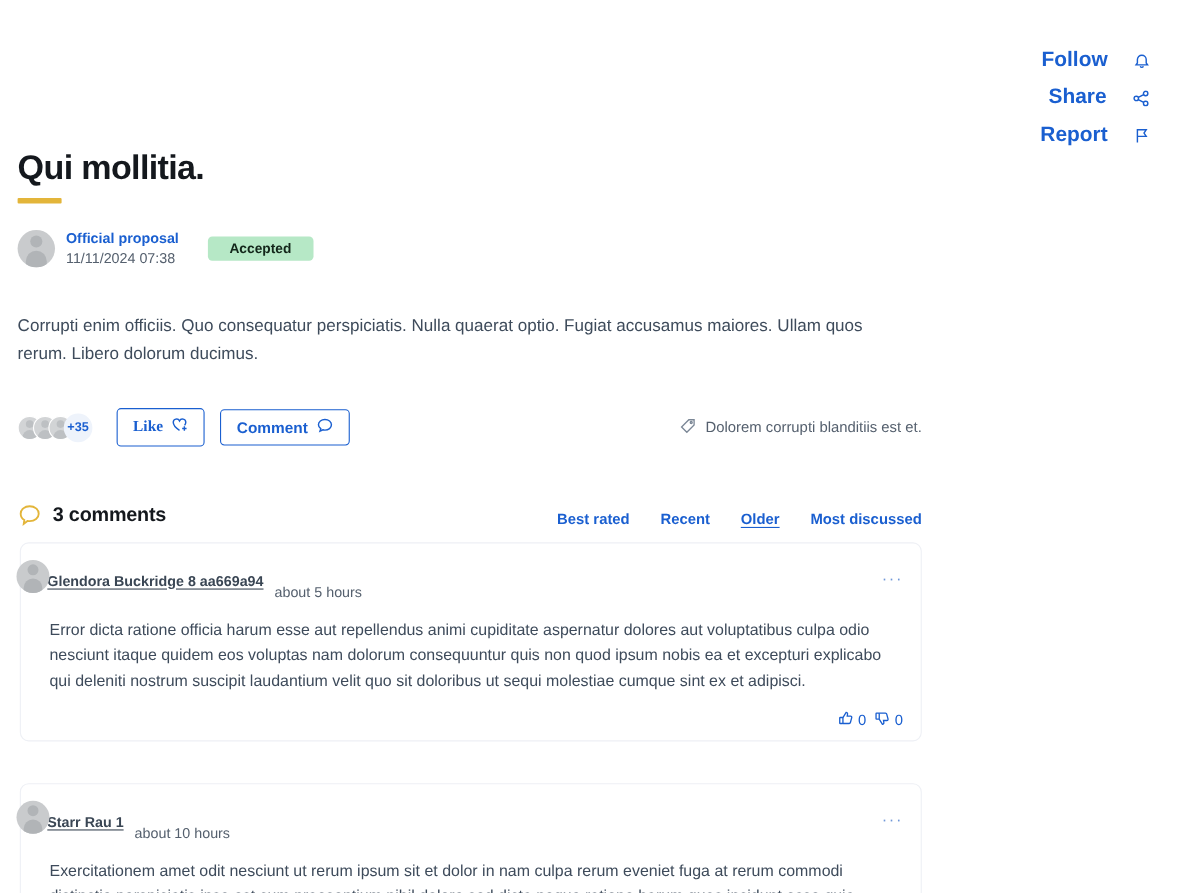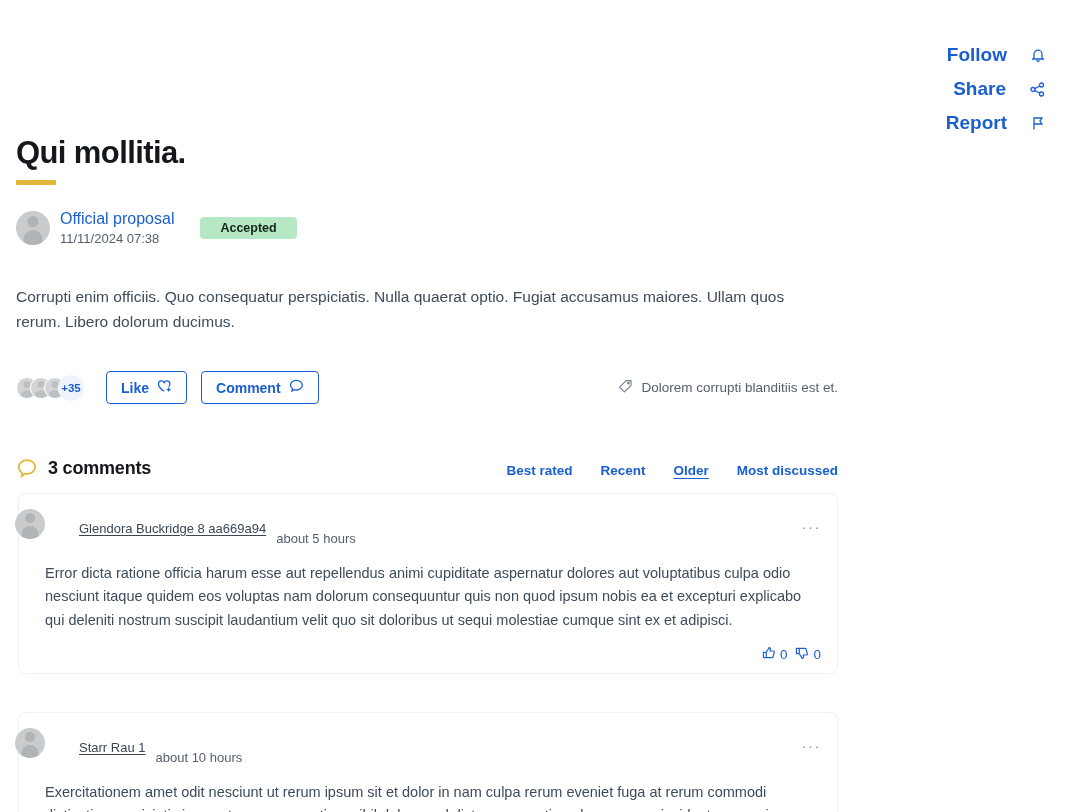--- a/index.html
+++ b/index.html
@@ -105,22 +105,22 @@
     content: "";
     position: absolute;
     left: 50%; top: 19px;
     transform: translateX(-50%);
     width: 19px; height: 17px;
     border-radius: 10px 10px 0 0;
     background: #b1b4b7;
   }
   .author-meta { line-height: 1.35; }
   .author-name {
-    font-size: 16px;
-    font-weight: normal;
+    font-size: 13px;
+    font-weight: bold;
     color: #1a5fd0;
     cursor: pointer;
   }
   .author-date {
     font-size: 13px;
     color: #55606e;
   }
   .badge-accepted {
     margin-left: 16px;
     background: #b6e8c6;
@@ -201,21 +201,21 @@
     border: 1.5px solid #1a5fd0;
     border-radius: 4px;
     color: #1a5fd0;
     background: #ffffff;
     font-size: 14px;
     font-weight: bold;
     padding: 7px 14px;
     cursor: pointer;
     font-family: "Liberation Sans", sans-serif;
   }
-  .btn-like { margin-left: 22px; }
+  .btn-like { margin-left: 22px; font-family: Liberation Serif, serif; }
   .btn-comment { margin-left: 14px; }
   .tagline {
     margin-left: auto;
     display: flex;
     align-items: center;
     gap: 8px;
     font-size: 13.5px;
     color: #55606e;
   }
 
@@ -288,26 +288,25 @@
     content: "";
     position: absolute;
     left: 50%; top: 17px;
     transform: translateX(-50%);
     width: 17px; height: 15px;
     border-radius: 9px 9px 0 0;
     background: #b1b4b7;
   }
   .c-name {
     font-size: 13px;
-    font-weight: normal;
+    font-weight: bold;
     color: #3a4654;
     text-decoration: underline;
     text-underline-offset: 2px;
     cursor: pointer;
-    margin-left: 36px;
   }
   .c-time {
     font-size: 13px;
     color: #55606e;
     margin-left: 10px;
     margin-top: 21px;
   }
   .c-menu {
     margin-left: auto;
     color: #6f97d8;

